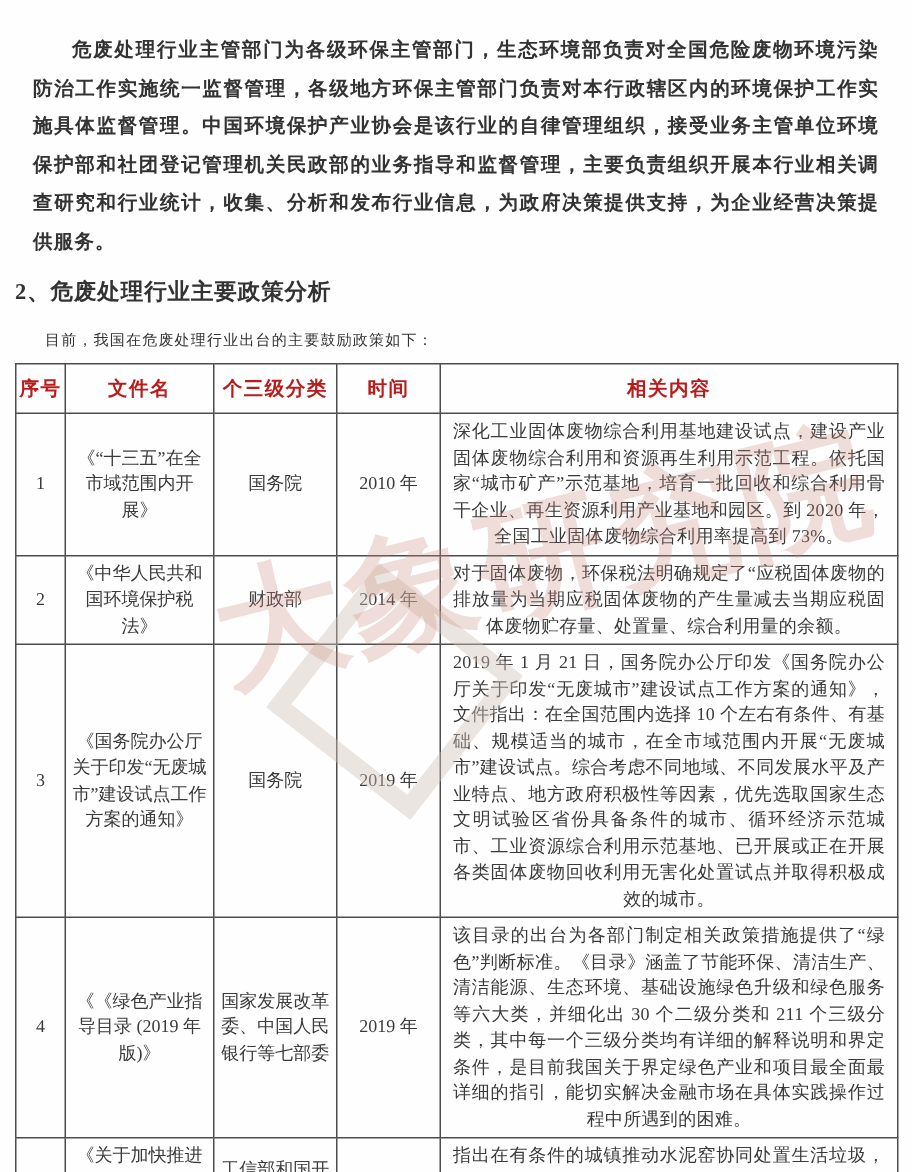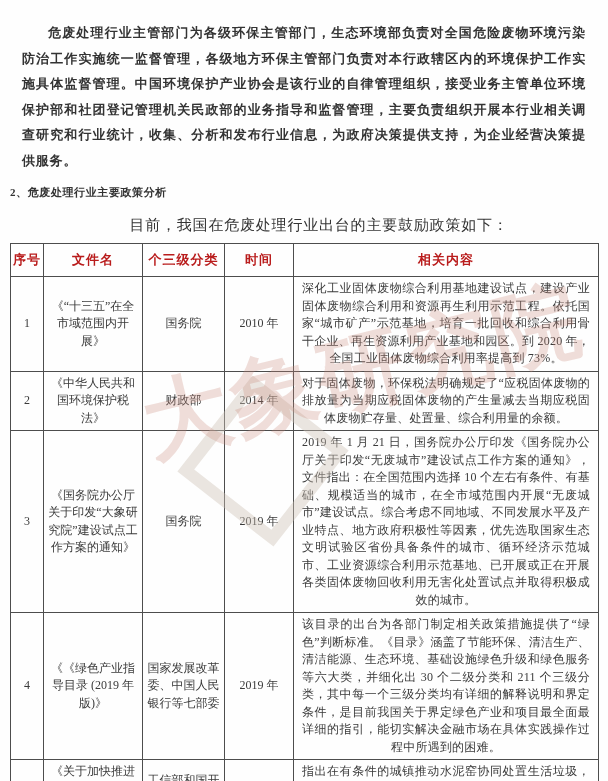--- a/index.html
+++ b/index.html
@@ -21,30 +21,29 @@
     margin:12px;
     font-size:13px;
     line-height:25.5px;
     letter-spacing:0.8px;
     text-align:justify;
     text-indent:2em;
     font-weight:bold;
   }
   .section-heading {
     margin:12px 0 16px 0;
-    font-size:11px;
+    font-size:15px;
     font-weight:bold;
     letter-spacing:0.6px;
   }
   .table-intro {
     margin:14px 0 8px 0;
-    font-size:15px;
+    font-size:10px;
     letter-spacing:0.8px;
     text-indent:2em;
-    text-align:center;
   }
   table.policy-table {
     width:588px;
     border-collapse:collapse;
     table-layout:fixed;
   }
   .policy-table th, .policy-table td {
     border:1px solid #4d4d4d;
     vertical-align:middle;
     color:#3a3a3a;
@@ -142,21 +141,21 @@
       </tr>
       <tr class="r2">
         <td class="c-center">2</td>
         <td class="c-center">《中华人民共和国环境保护税法》</td>
         <td class="c-center">财政部</td>
         <td class="c-center">2014 年</td>
         <td class="c-content">对于固体废物，环保税法明确规定了“应税固体废物的排放量为当期应税固体废物的产生量减去当期应税固体废物贮存量、处置量、综合利用量的余额。</td>
       </tr>
       <tr class="r3">
         <td class="c-center">3</td>
-        <td class="c-center">《国务院办公厅关于印发“大象研究院”建设试点工作方案的通知》</td>
+        <td class="c-center">《国务院办公厅关于印发“无废城市”建设试点工作方案的通知》</td>
         <td class="c-center">国务院</td>
         <td class="c-center">2019 年</td>
         <td class="c-content">2019 年 1 月 21 日，国务院办公厅印发《国务院办公厅关于印发“无废城市”建设试点工作方案的通知》，文件指出：在全国范围内选择 10 个左右有条件、有基础、规模适当的城市，在全市域范围内开展“无废城市”建设试点。综合考虑不同地域、不同发展水平及产业特点、地方政府积极性等因素，优先选取国家生态文明试验区省份具备条件的城市、循环经济示范城市、工业资源综合利用示范基地、已开展或正在开展各类固体废物回收利用无害化处置试点并取得积极成效的城市。</td>
       </tr>
       <tr class="r4">
         <td class="c-center">4</td>
         <td class="c-center">《《绿色产业指导目录 (2019 年版)》</td>
         <td class="c-center">国家发展改革委、中国人民银行等七部委</td>
         <td class="c-center">2019 年</td>
         <td class="c-content">该目录的出台为各部门制定相关政策措施提供了“绿色”判断标准。《目录》涵盖了节能环保、清洁生产、清洁能源、生态环境、基础设施绿色升级和绿色服务等六大类，并细化出 30 个二级分类和 211 个三级分类，其中每一个三级分类均有详细的解释说明和界定条件，是目前我国关于界定绿色产业和项目最全面最详细的指引，能切实解决金融市场在具体实践操作过程中所遇到的困难。</td>

